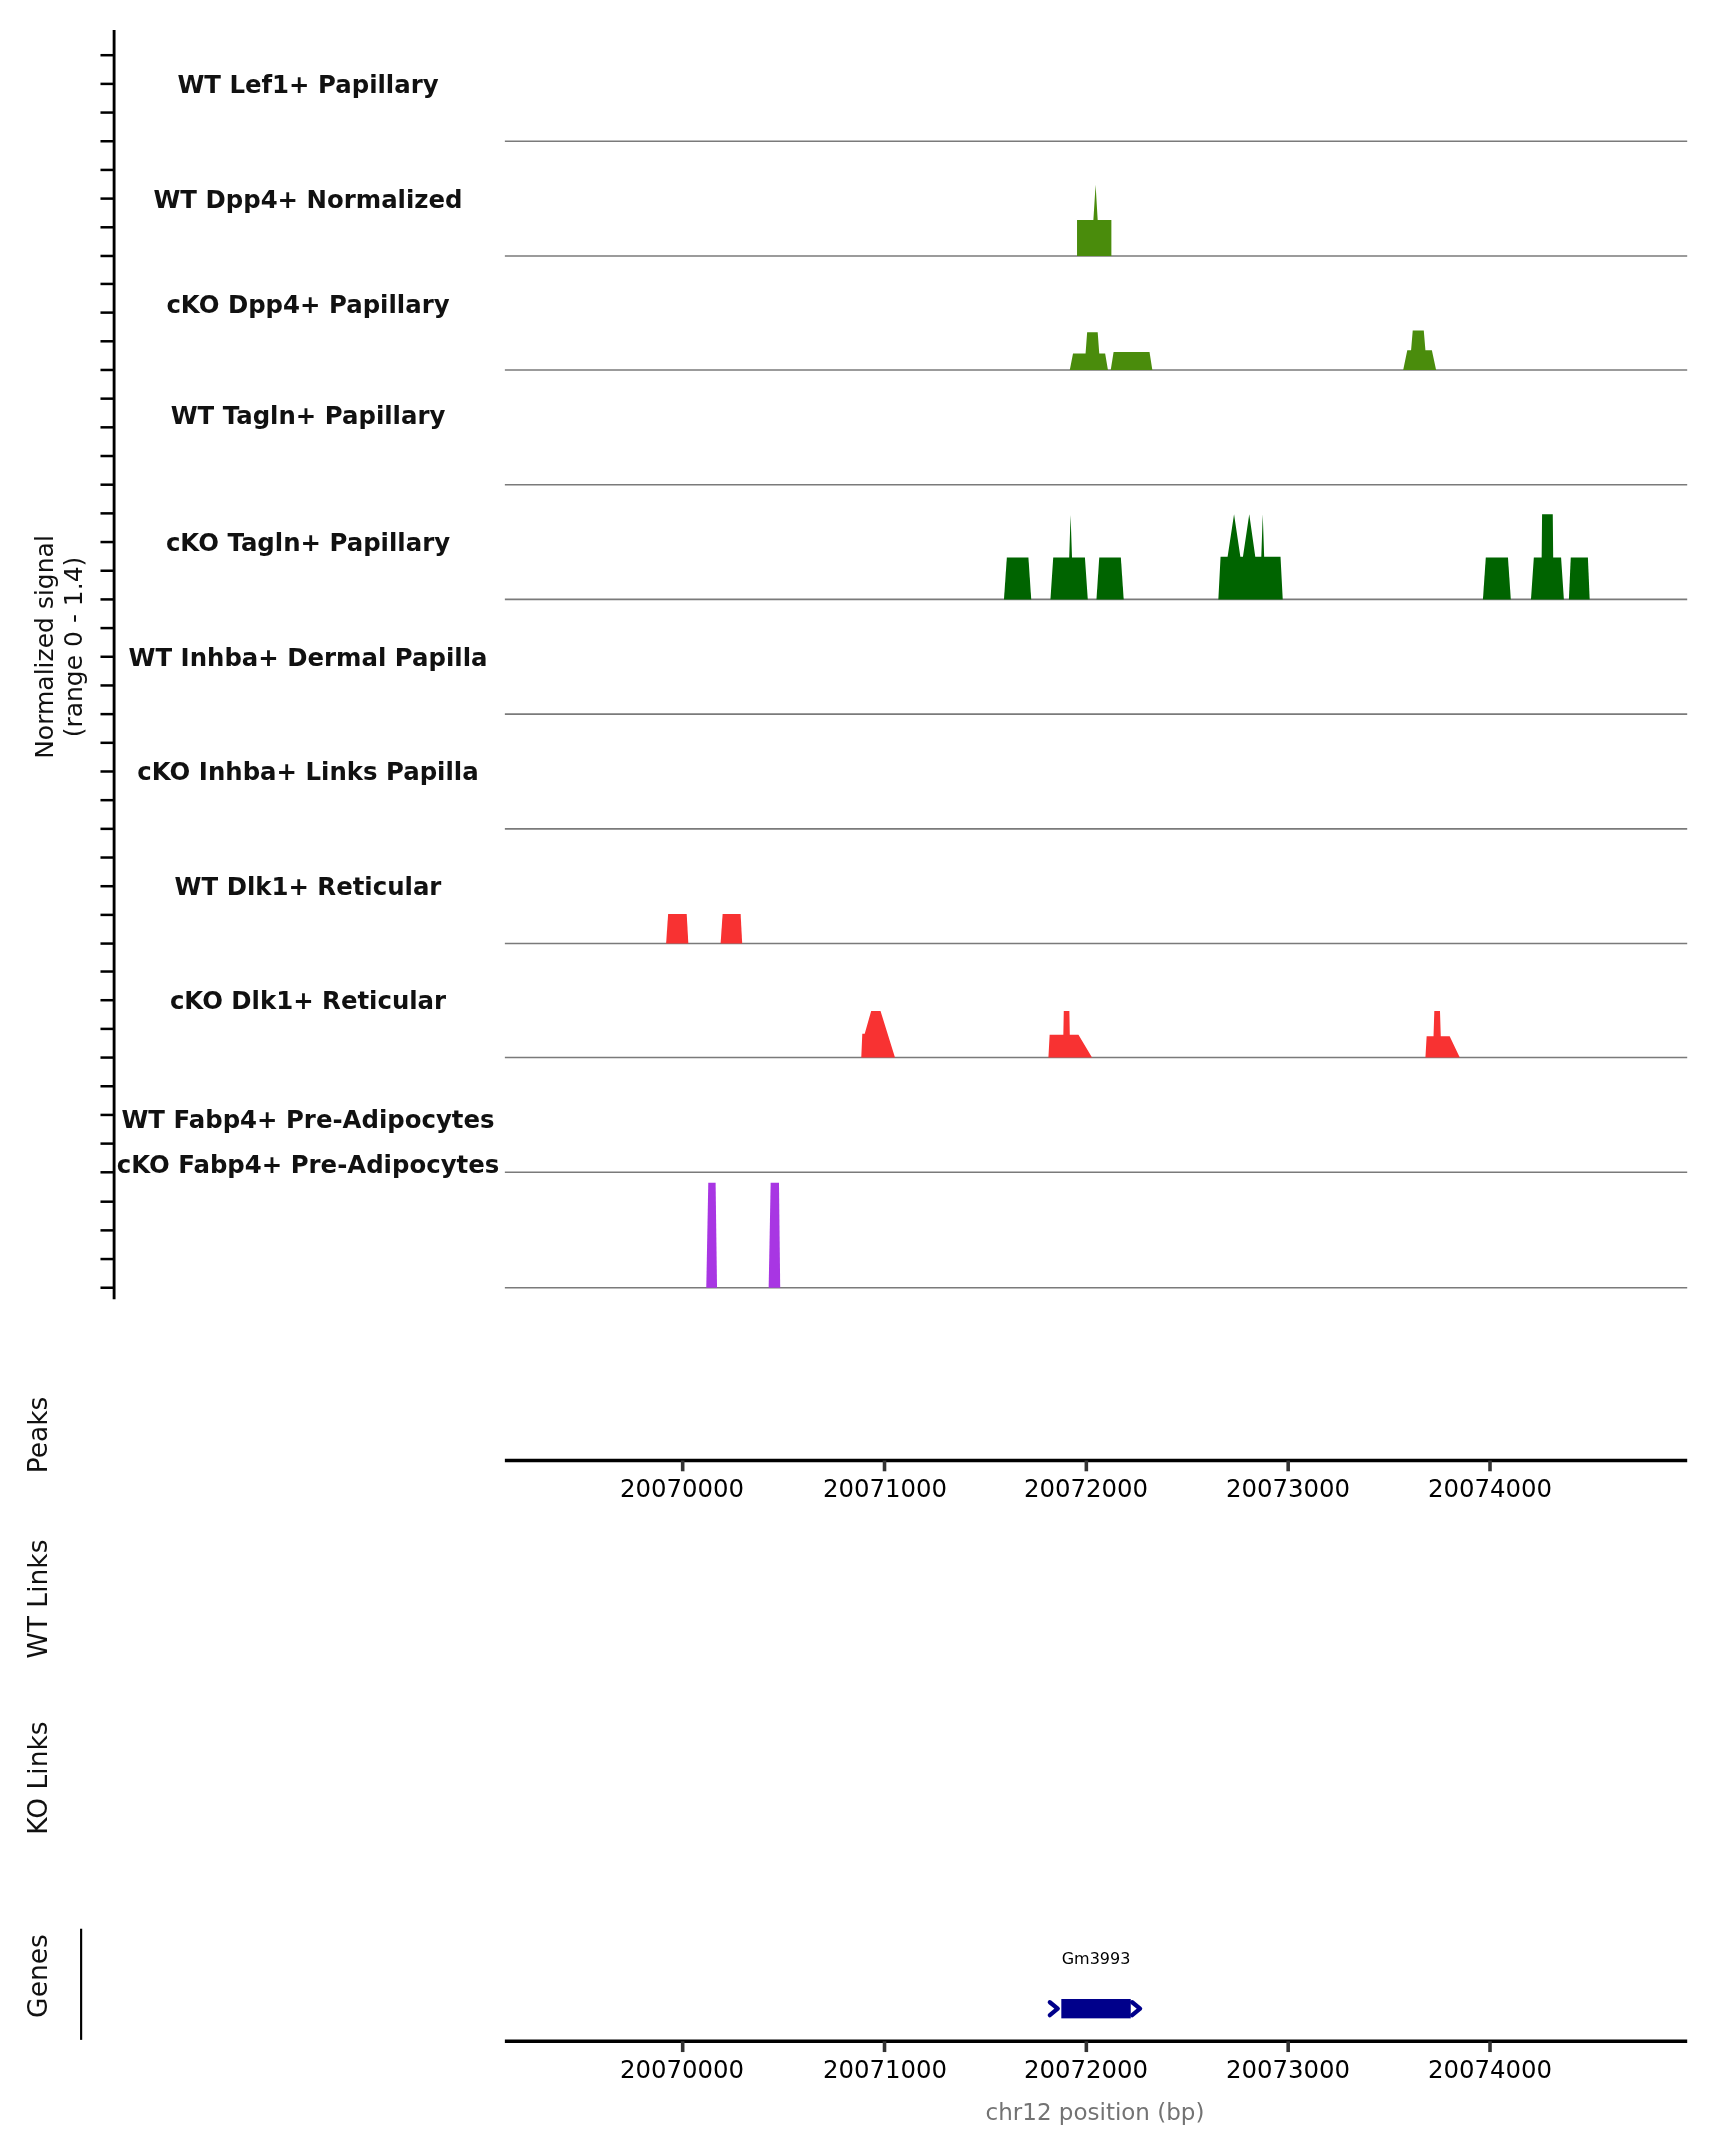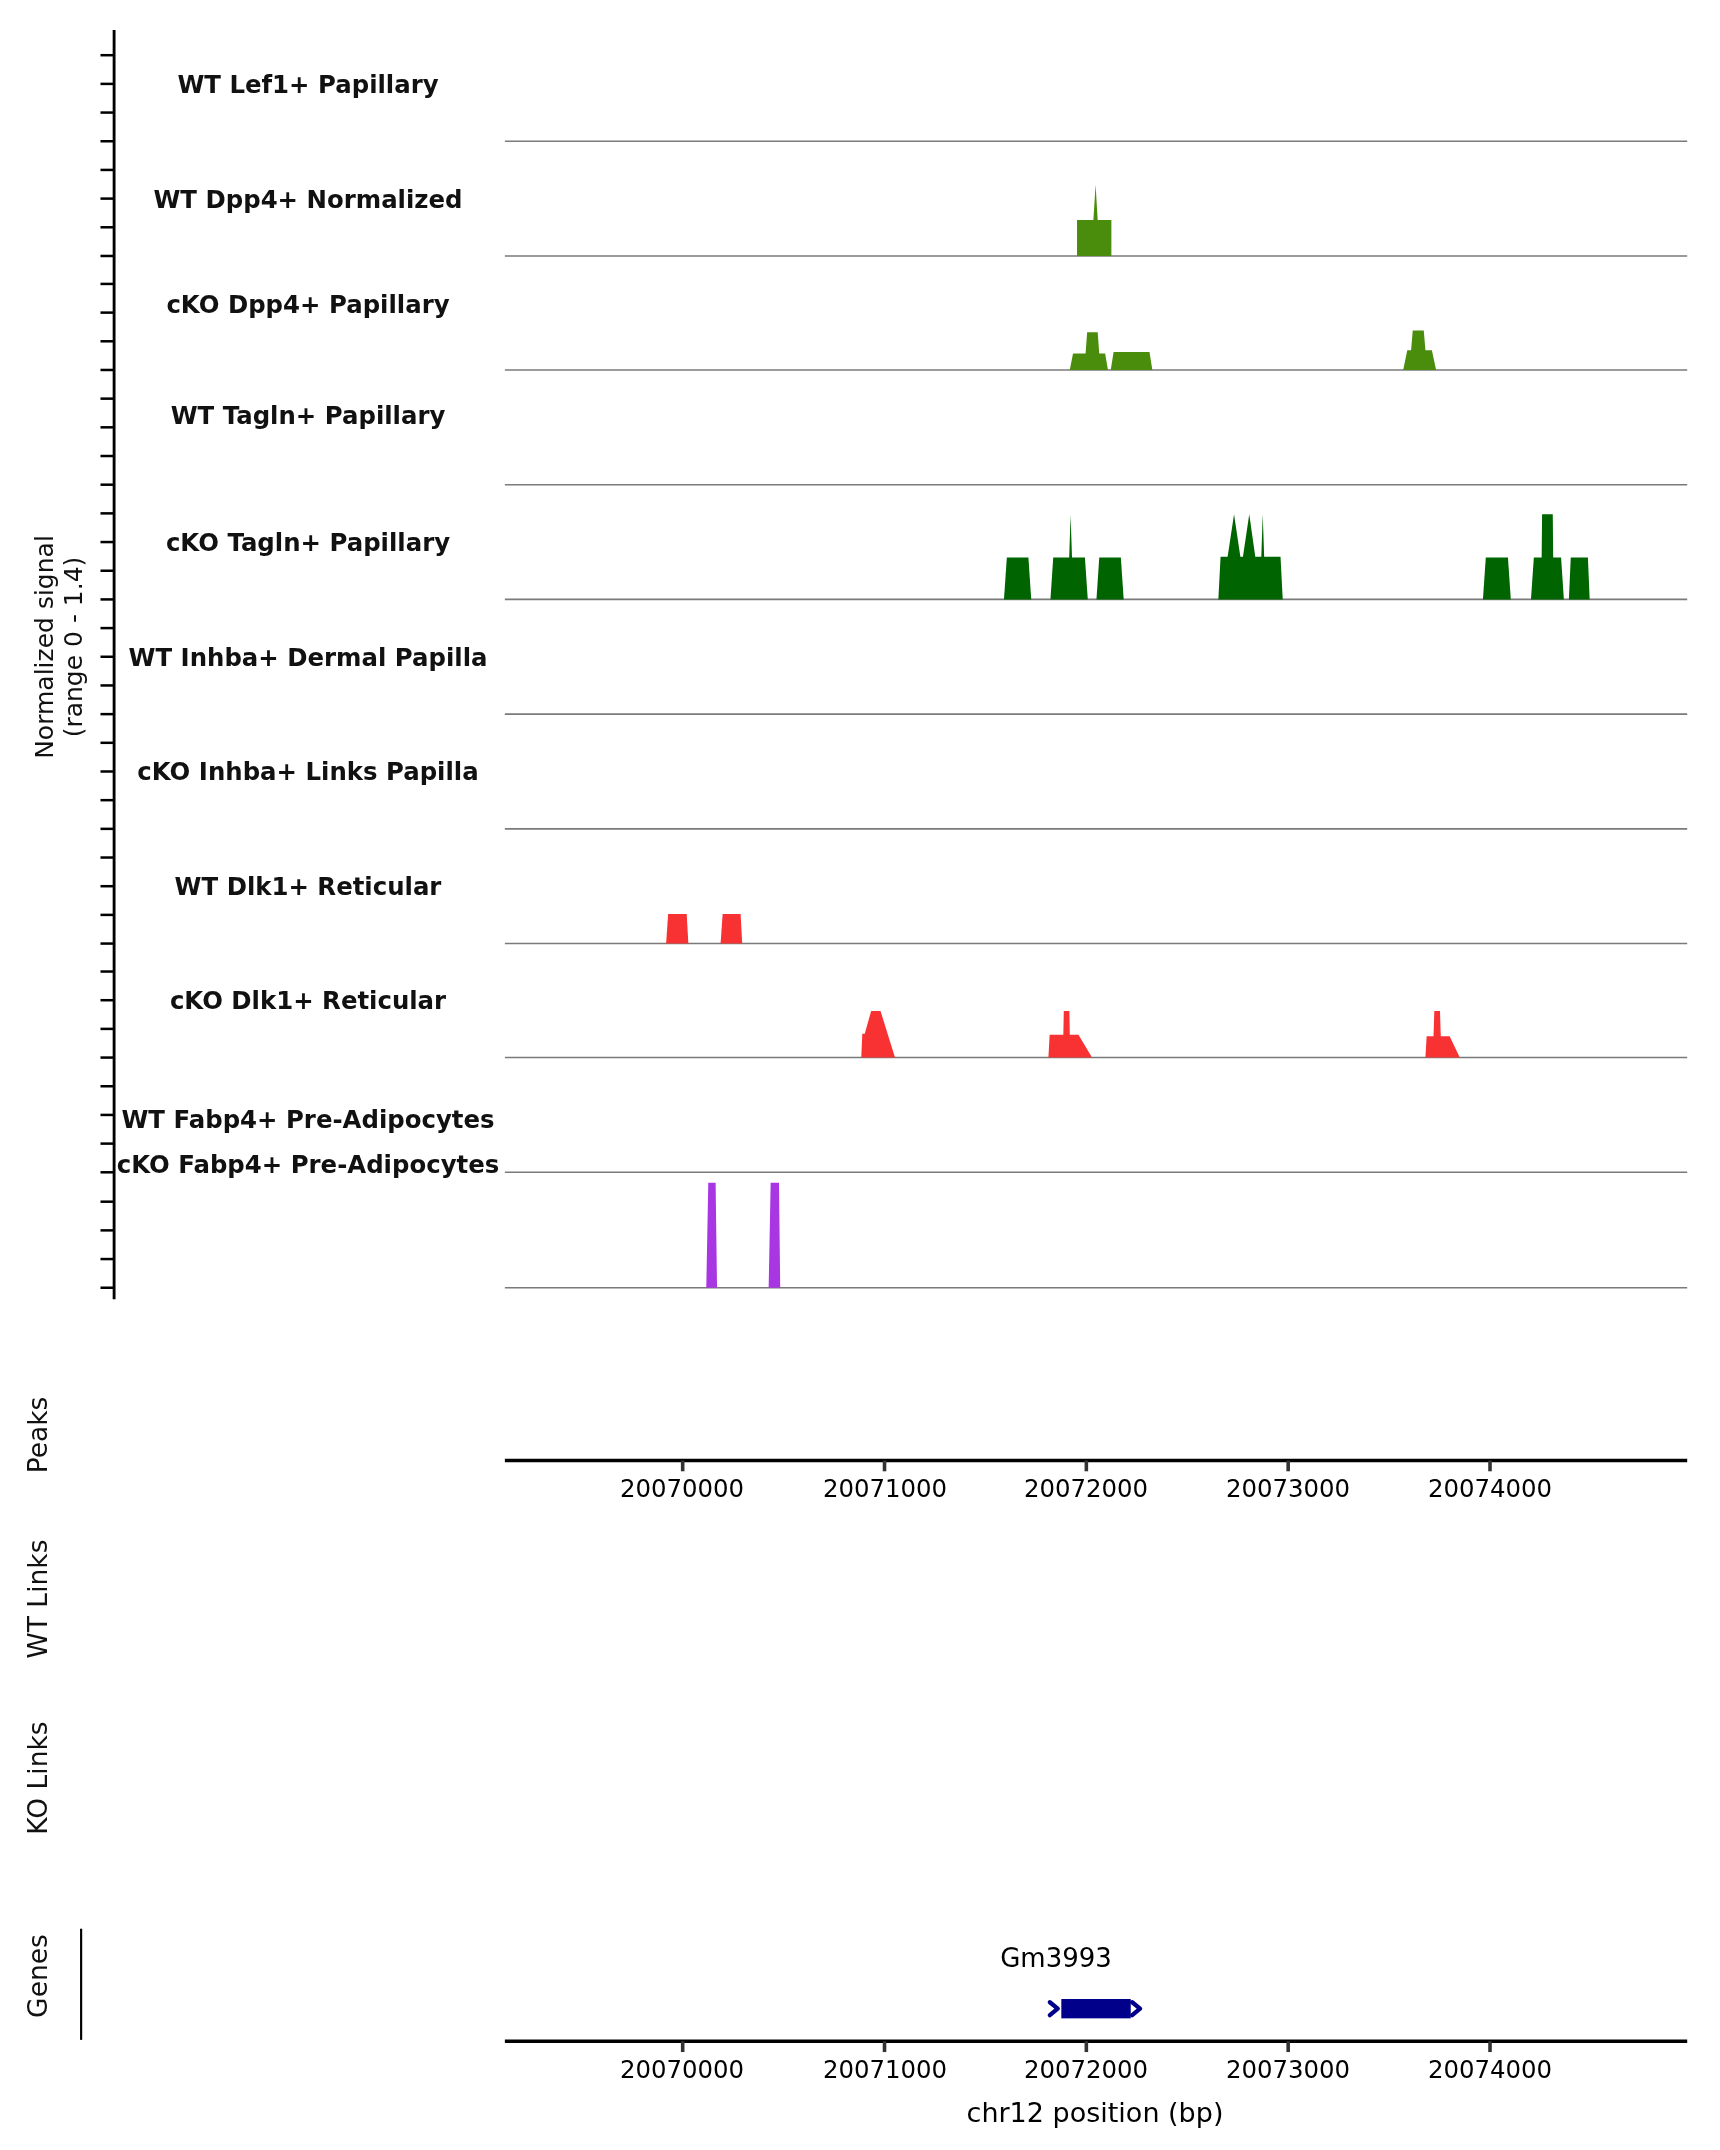--- a/index.html
+++ b/index.html
@@ -40,32 +40,32 @@
     left:59px;top:647px;
     transform:translate(-50%,-50%) rotate(-90deg);
     font-size:25px;
     color:#111111;
     text-align:center;
     line-height:29px;
     white-space:nowrap;
   }
   #gene-label{
     position:absolute;
-    left:1056px;top:1958px;
-    transform:translate(-50%,-50%);
-    font-size:26px;
+    left:1096px;top:1958px;
+    transform:translate(-50%,-50%);
+    font-size:16px;
     color:#000000;
     white-space:nowrap;
   }
   #x-axis-title{
     position:absolute;
     left:1095px;top:2112px;
     transform:translate(-50%,-50%);
-    font-size:27px;
-    color:#000000;
+    font-size:23px;
+    color:#737373;
     white-space:nowrap;
   }
 </style>
 </head>
 <body>
 
 <div id="fig">
 
   <svg id="plot-svg" width="1721" height="2151" viewBox="0 0 2400 3000">
       <line x1="159" y1="42" x2="159" y2="1812" stroke="#000" stroke-width="4"></line>

